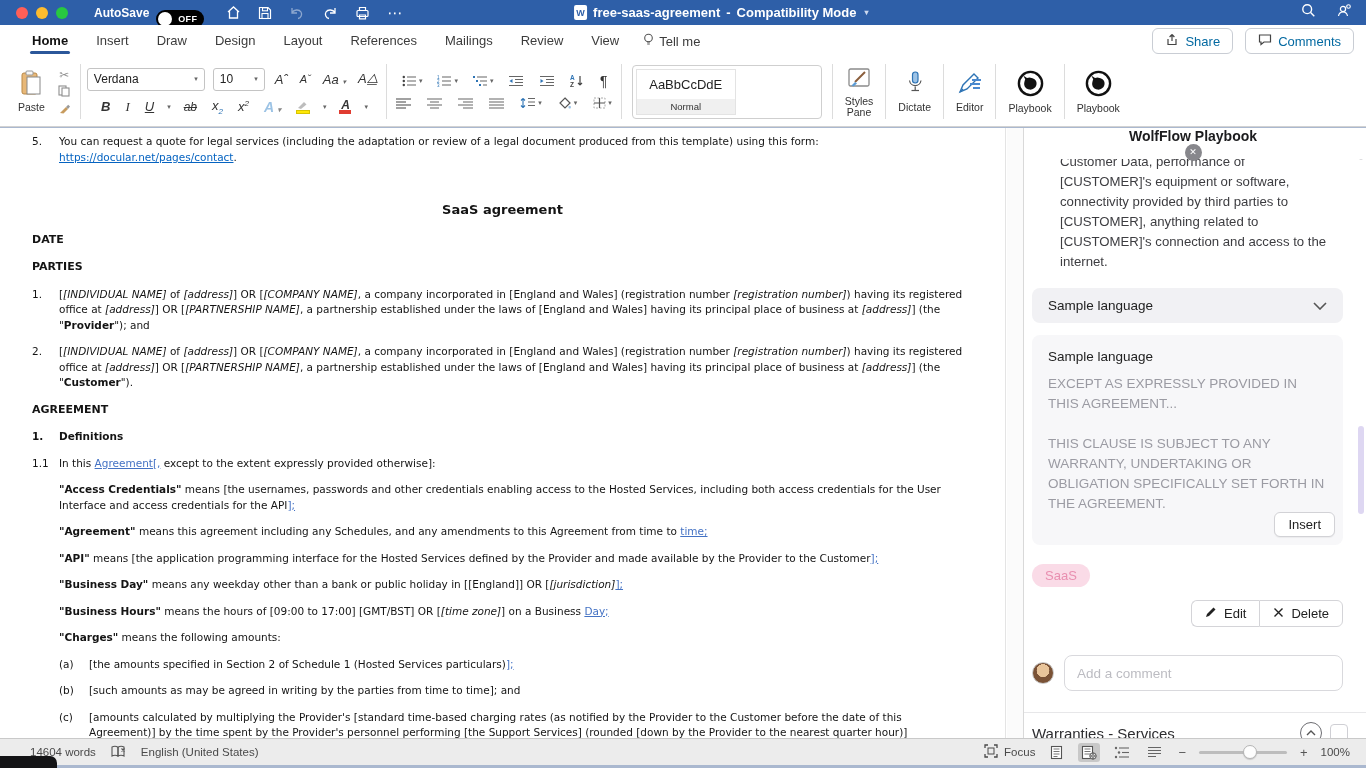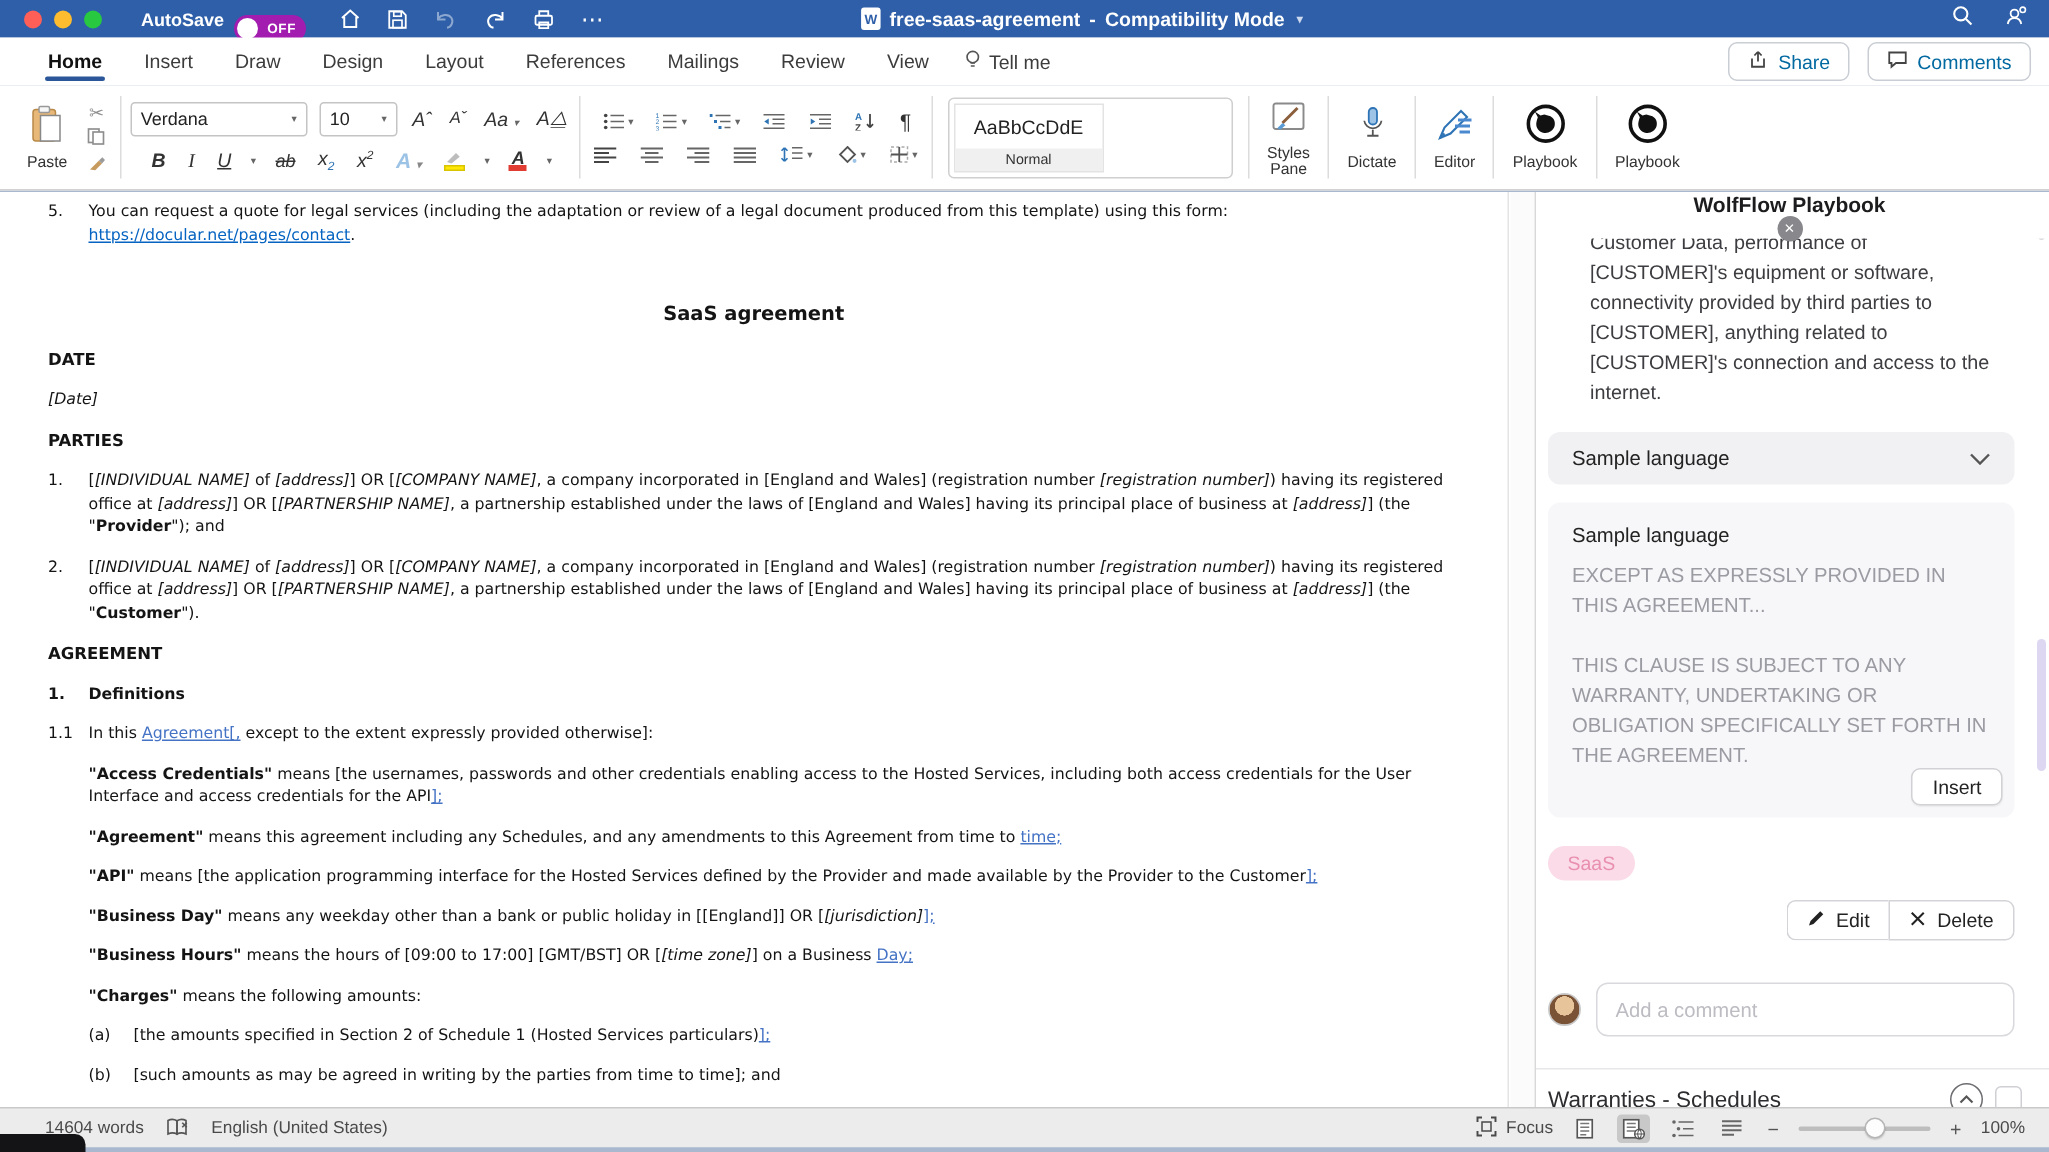--- a/index.html
+++ b/index.html
@@ -5,21 +5,21 @@
   * { margin:0; padding:0; box-sizing:border-box; }
   html,body { width:1366px; height:768px; overflow:hidden; font-family:"Liberation Sans", sans-serif; background:#aab8cf; }
   .app { position:absolute; inset:0; }
 
   
   .titlebar { position:absolute; top:0; left:0; width:1366px; height:25px; background:#2e5fa8; display:flex; align-items:center; color:#fff; }
   .traffic { display:flex; gap:8px; margin-left:16px; }
   .traffic span { width:12px; height:12px; border-radius:50%; display:block; }
   .tl-red{background:#ff5f57}.tl-yellow{background:#febc2e}.tl-green{background:#28c840}
   .autosave { display:flex; align-items:center; gap:7px; margin-left:26px; font-size:12px; font-weight:700; }
-  .as-toggle { width:48px; height:18px; background:#a21caf; border-radius:9px; position:relative; display:flex; align-items:center;margin-top:12px; }
+  .as-toggle { width:48px; height:18px; background:#000000; border-radius:9px; position:relative; display:flex; align-items:center;margin-top:12px; }
   .as-knob { width:14px; height:14px; background:#fff; border-radius:50%; position:absolute; left:2px; }
   .as-state { position:absolute; right:7px; font-size:9px; font-weight:700; color:#fff; letter-spacing:.4px; }
   .tb-icons { display:flex; align-items:center; gap:17px; margin-left:22px; }
   .tb-icons svg { display:block; }
   .tb-ellipsis { font-size:15px; color:#fff; letter-spacing:1px; }
   .tb-title { position:absolute; left:50%; transform:translateX(-37%); display:flex; align-items:center; gap:6px; font-size:13px; font-weight:700; white-space:nowrap; }
   .doc-ico { width:13px; height:15px; background:#fff; border-radius:2px; color:#2e5fa8; font-size:9px; font-weight:700; display:flex; align-items:center; justify-content:center; }
   .tb-caret { font-size:8px; color:#cdd9ee; margin-left:2px; }
   .tb-right { position:absolute; right:14px; display:flex; gap:20px; align-items:center; }
 
@@ -441,21 +441,20 @@
           </svg></span>
       <span>Playbook</span>
     </button>
   </div>
 
   <main class="workarea">
     <section class="page">
         <div class="para num"><span class="pnum">5.</span><span>You can request a quote for legal services (including the adaptation or review of a legal document produced from this template) using this form: </span><span class="seg-a">https://docular.net/pages/contact</span><span>.</span></div>
         <div class="para title"><span>SaaS agreement</span></div>
         <div class="para heading"><span>DATE</span></div>
-        <div class="para free32"><span class="seg-i">[Date]</span></div>
         <div class="para heading"><span>PARTIES</span></div>
         <div class="para num"><span class="pnum">1.</span><span>[</span><span class="seg-i">[INDIVIDUAL NAME]</span><span> of </span><span class="seg-i">[address]</span><span>] OR [</span><span class="seg-i">[COMPANY NAME]</span><span>, a company incorporated in [England and Wales] (registration number </span><span class="seg-i">[registration number]</span><span>) having its registered office at </span><span class="seg-i">[address]</span><span>] OR [</span><span class="seg-i">[PARTNERSHIP NAME]</span><span>, a partnership established under the laws of [England and Wales] having its principal place of business at </span><span class="seg-i">[address]</span><span>] (the "</span><span class="seg-b">Provider</span><span>"); and</span></div>
         <div class="para num"><span class="pnum">2.</span><span>[</span><span class="seg-i">[INDIVIDUAL NAME]</span><span> of </span><span class="seg-i">[address]</span><span>] OR [</span><span class="seg-i">[COMPANY NAME]</span><span>, a company incorporated in [England and Wales] (registration number </span><span class="seg-i">[registration number]</span><span>) having its registered office at </span><span class="seg-i">[address]</span><span>] OR [</span><span class="seg-i">[PARTNERSHIP NAME]</span><span>, a partnership established under the laws of [England and Wales] having its principal place of business at </span><span class="seg-i">[address]</span><span>] (the "</span><span class="seg-b">Customer</span><span>").</span></div>
         <div class="para heading"><span>AGREEMENT</span></div>
         <div class="para numh"><span class="pnum">1.</span><span>Definitions</span></div>
         <div class="para num"><span class="pnum">1.1</span><span>In this </span><span class="seg-u">Agreement[,</span><span> except to the extent expressly provided otherwise]:</span></div>
         <div class="para def"><span class="seg-b">"Access Credentials"</span><span> means [the usernames, passwords and other credentials enabling access to the Hosted Services, including both access credentials for the User Interface and access credentials for the API</span><span class="seg-u">];</span></div>
         <div class="para def"><span class="seg-b">"Agreement"</span><span> means this agreement including any Schedules, and any amendments to this Agreement from time to </span><span class="seg-u">time;</span></div>
         <div class="para def"><span class="seg-b">"API"</span><span> means [the application programming interface for the Hosted Services defined by the Provider and made available by the Provider to the Customer</span><span class="seg-u">];</span></div>
         <div class="para def"><span class="seg-b">"Business Day"</span><span> means any weekday other than a bank or public holiday in [[England]] OR [</span><span class="seg-i">[jurisdiction]</span><span class="seg-u">];</span></div>
@@ -506,21 +505,21 @@
       </div>
 
       <div class="sb-commentrow">
         <span class="avatar"></span>
         <input class="comment-input" placeholder="Add a comment" style="">
       </div>
 
       <div class="sb-divider"></div>
 
       <div class="sb-next">
-        <span class="sb-next-title">Warranties - Schedules</span>
+        <span class="sb-next-title">Warranties - Services</span>
         <button class="circ-btn">
             <svg width="10" height="6" viewBox="0 0 10 6">
               <path d="M1 5 L5 1 L9 5" fill="none" stroke="#555" stroke-width="1.4"></path>
             </svg>
           </button>
         <button class="sq-btn"></button>
       </div>
 
       <span class="sb-scrolltop"></span>
       <span class="sb-scrollthumb"></span>

